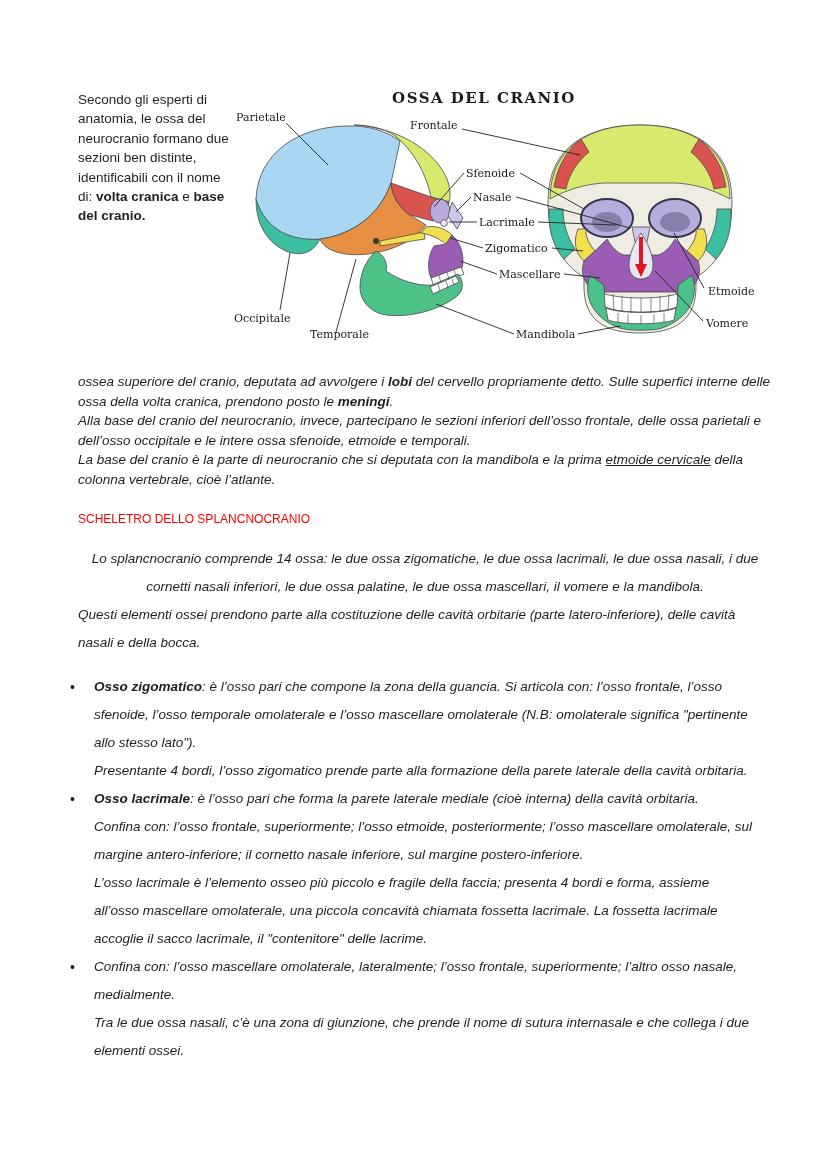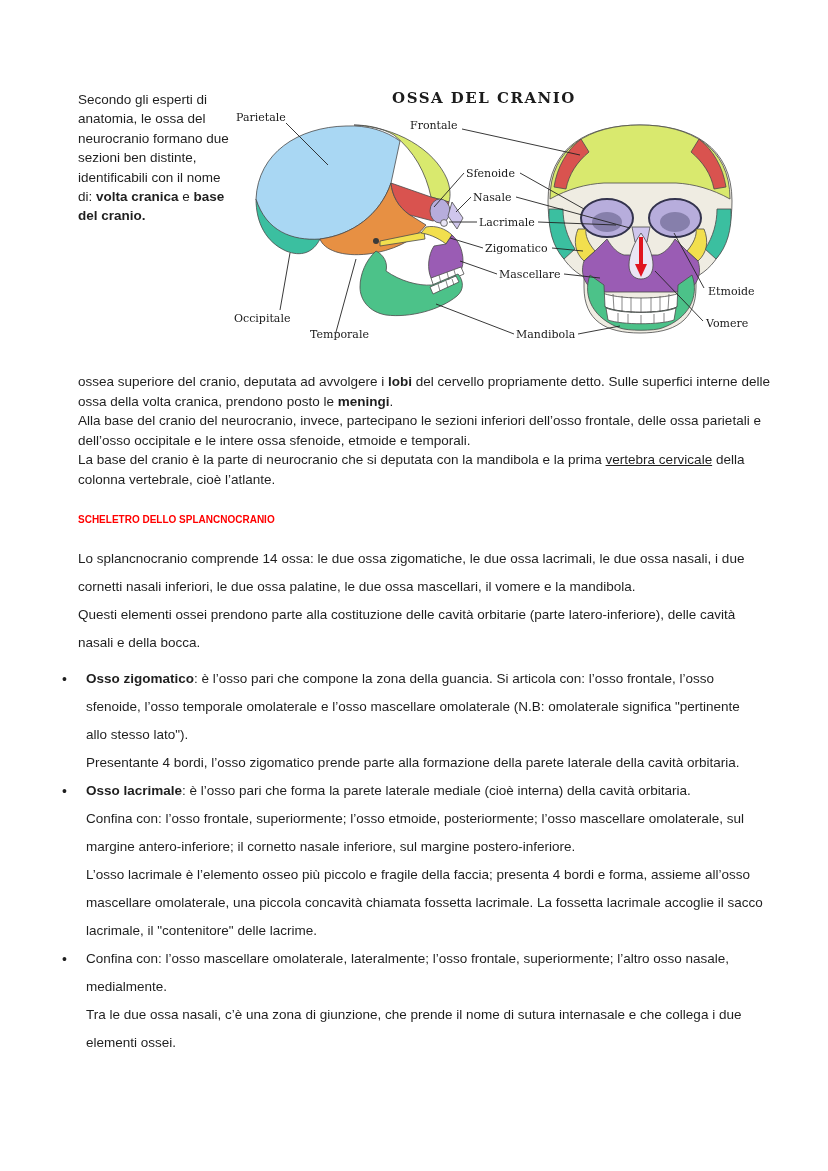--- a/index.html
+++ b/index.html
@@ -6,31 +6,31 @@
   .page {
     position:relative; width:828px; height:1171px; background:#ffffff;
     font-family:"Liberation Sans", sans-serif; color:#1f1f1f; overflow:hidden;border-radius:7px;
   }
   .intro-col {
     position:absolute; left:78px; top:90px; width:158px;
     font-size:13.5px; line-height:19.4px;
   }
   .skull-figure { position:absolute; left:228px; top:81px; width:535px; height:272px; }
   .lower { position:absolute; left:78px; top:372px; width:694px; font-size:13.5px; }
-  .lower p { margin:0; }
+  .lower p { margin:0;font-style:italic; }
   p.tight { line-height:19.6px; }
   p.loose { line-height:28px; }
-  p.mt { margin-top:16px !important; }
+  p.mt { margin-top:16px !important;text-align:center; }
   h2.red {
-    color:#ff0000; font-size:10px; font-weight:bold;
+    color:#ff0000; font-size:12px; font-weight:normal;
     margin:20px 0 0 0; line-height:19px;
   }
   b { font-weight:bold; }
   .u { text-decoration:underline; }
-  ul.bullets { list-style:none; margin:8px; padding:0; }
+  ul.bullets { list-style:none; margin:16px; padding:0; }
   ul.bullets li { position:relative; margin:0; }
   ul.bullets li::before {
     content:"\2022"; position:absolute; left:-24px; top:0;
     line-height:28px; font-size:14px; color:#1f1f1f;
   }
   .fig-title {
     font-family:"DejaVu Serif","Liberation Serif",serif;
     font-size:15px; font-weight:bold; letter-spacing:1.5px; fill:#1c1c1c;
   }
   .fig-label {
@@ -127,21 +127,21 @@
       </g>
     </svg>
   </div>
 
   <div class="lower">
     <p class="tight">
       <span>ossea superiore del cranio, deputata ad avvolgere i </span><b>lobi</b><span> del cervello propriamente detto. Sulle superfici interne delle ossa della volta cranica, prendono posto le </span><b>meningi</b><span>.</span>
     </p>
     <p class="tight">Alla base del cranio del neurocranio, invece, partecipano le sezioni inferiori dell’osso frontale, delle ossa parietali e dell’osso occipitale e le intere ossa sfenoide, etmoide e temporali.</p>
     <p class="tight">
-      <span>La base del cranio è la parte di neurocranio che si deputata con la mandibola e la prima </span><span class="u">vertebra cervicale</span><span> della colonna vertebrale, cioè l’atlante.</span>
+      <span>La base del cranio è la parte di neurocranio che si deputata con la mandibola e la prima </span><span class="u">etmoide cervicale</span><span> della colonna vertebrale, cioè l’atlante.</span>
     </p>
 
     <h2 class="red">SCHELETRO DELLO SPLANCNOCRANIO</h2>
 
     <p class="loose mt">Lo splancnocranio comprende 14 ossa: le due ossa zigomatiche, le due ossa lacrimali, le due ossa nasali, i due cornetti nasali inferiori, le due ossa palatine, le due ossa mascellari, il vomere e la mandibola.</p>
     <p class="loose">Questi elementi ossei prendono parte alla costituzione delle cavità orbitarie (parte latero-inferiore), delle cavità nasali e della bocca.</p>
 
     <ul class="bullets">
       <li>
         <p class="loose"><b>Osso zigomatico</b><span>: è l’osso pari che compone la zona della guancia. Si articola con: l’osso frontale, l’osso sfenoide, l’osso temporale omolaterale e l’osso mascellare omolaterale (N.B: omolaterale significa "pertinente allo stesso lato").</span></p>

